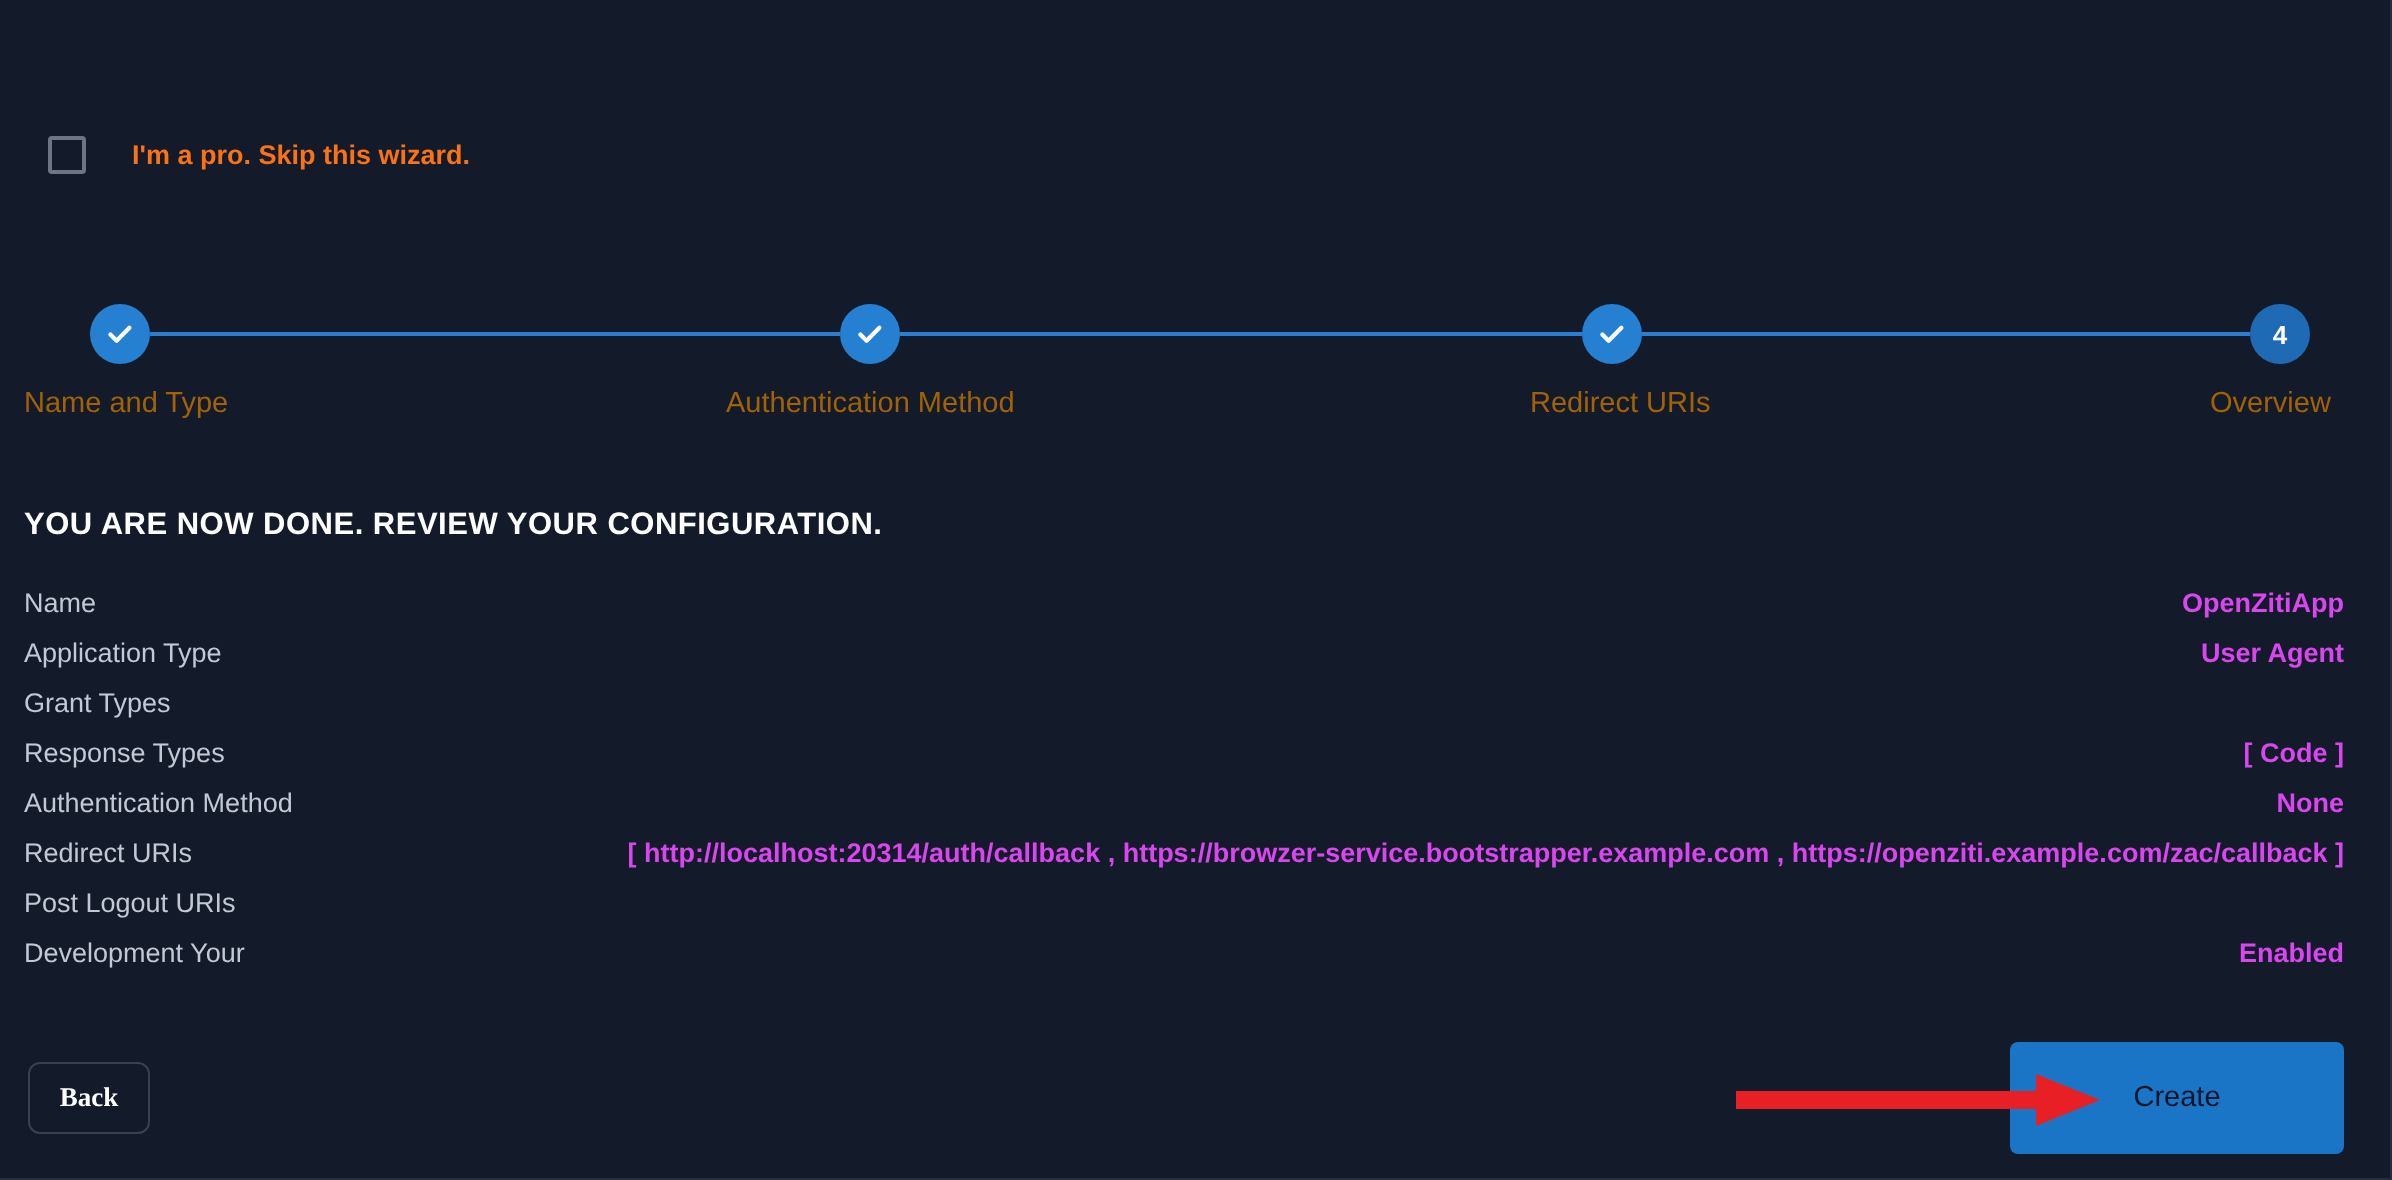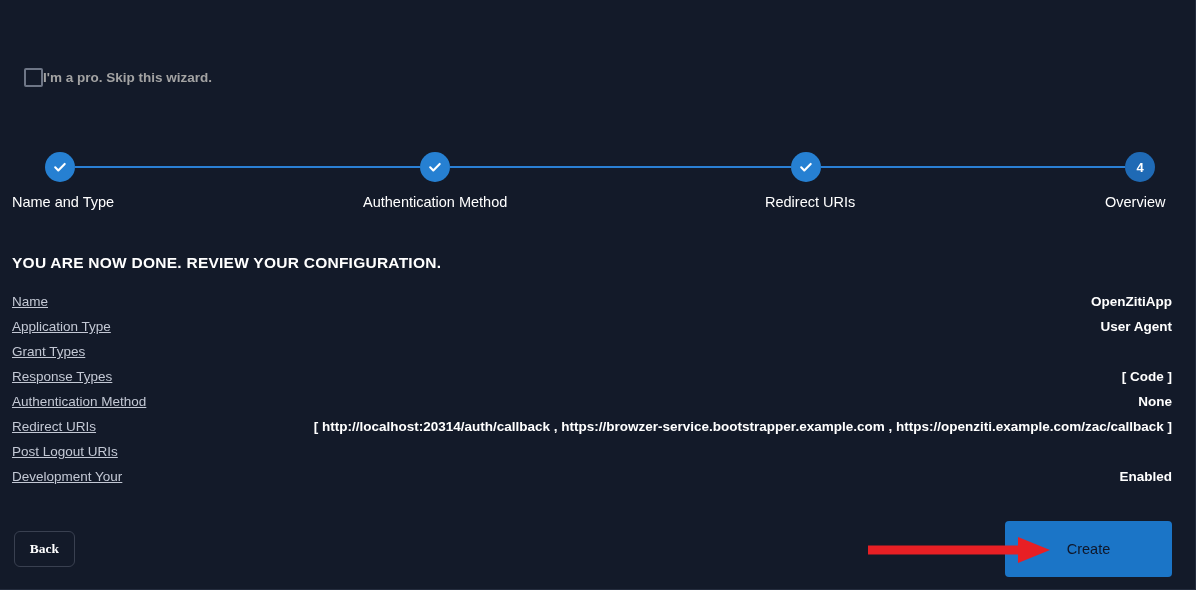--- a/index.html
+++ b/index.html
@@ -45,23 +45,24 @@
   }
   .checkbox {
     width: 19px;
     height: 19px;
     border: 2px solid #6e7686;
     border-radius: 2px;
     background: transparent;
     box-sizing: border-box;
   }
   .skip-label {
+    margin-left: 23px;
     font-size: 13.5px;
     font-weight: bold;
-    color: #a3a3a3;
+    color: #f97316;
     white-space: nowrap;
   }
 
   
   .stepper {
     position: absolute;
     left: 0;
     top: 152px;
     width: 1196px;
     height: 70px;
@@ -97,21 +98,21 @@
     color: #ffffff;
     line-height: 1;
   }
   .step-check {
     display: block;
   }
   .step-label {
     position: absolute;
     top: 42px;
     font-size: 14.5px;
-    color: #ffffff;
+    color: #a16207;
     white-space: nowrap;
   }
 
   
   .review-heading {
     position: absolute;
     left: 12px;
     top: 254px;
     font-size: 15.5px;
     font-weight: bold;
@@ -130,29 +131,28 @@
     height: 25px;
     line-height: 25px;
     white-space: nowrap;
   }
   .summary-label {
     position: absolute;
     left: 0;
     top: 0;
     font-size: 13.5px;
     color: #c3c8d4;
-    text-decoration: underline;
   }
   .summary-value {
     position: absolute;
     right: 0;
     top: 0;
     font-size: 13.5px;
     font-weight: bold;
-    color: #ffffff;
+    color: #d946ef;
   }
 
   
   .btn-back {
     position: absolute;
     left: 14px;
     top: 531px;
     width: 61px;
     height: 36px;
     border: 1px solid #3a4считается;

